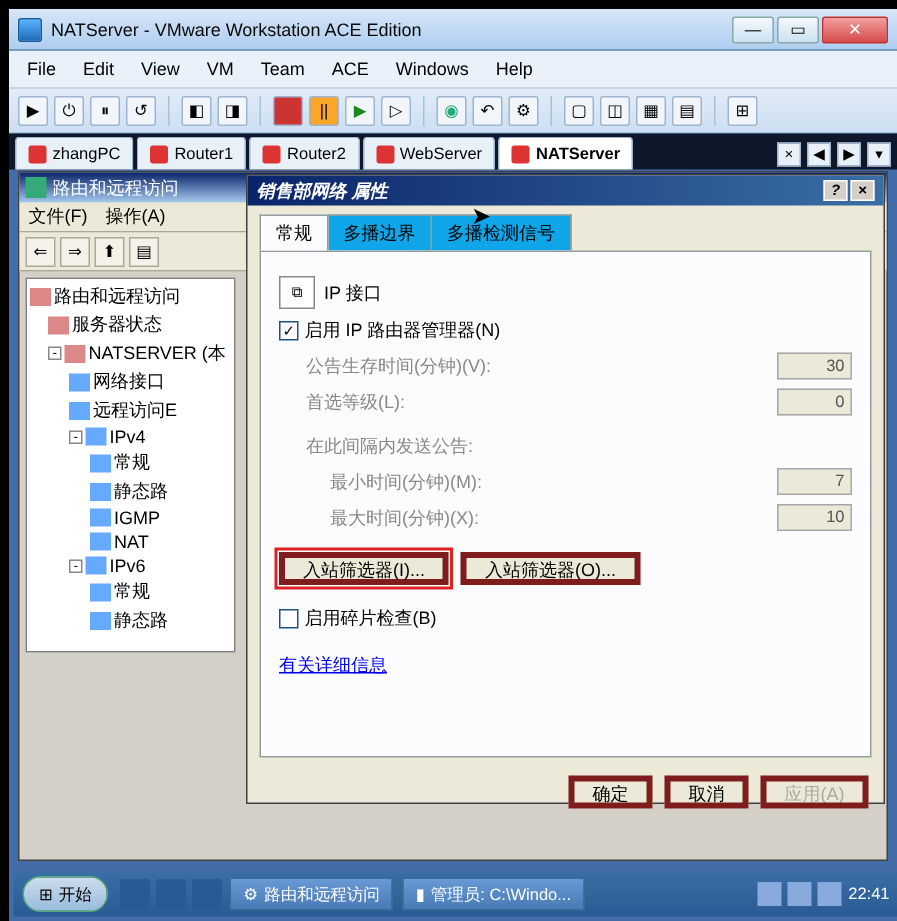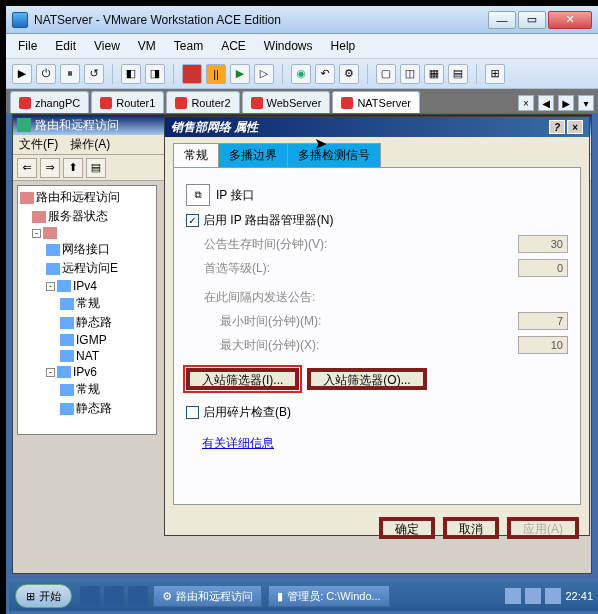--- a/index.html
+++ b/index.html
@@ -22,24 +22,24 @@
   
   .toolbar { height:30px; background:linear-gradient(#e2ecf7,#cddff2); border-bottom:1px solid #a7c1db; display:flex; align-items:center; padding:0 6px; gap:4px;}
   .tb-btn { width:20px; height:20px; border:1px solid #9db5d0; background:#f2f6fb; border-radius:2px; display:flex;align-items:center;justify-content:center; font-size:11px;}
   .tb-sep { width:1px; height:20px; background:#a7c1db; margin:0 4px;}
   .tb-stop {background:#c33;}
   .tb-pause{background:#faa629;}
   .tb-play{color:#1a8a1a;}
   .tb-snap{color:#2a7;}
 
   
-  .tabs { height:24px; background:#737373; display:flex; align-items:flex-end; padding:0 4px; gap:2px; }
+  .tabs { height:24px; background:#0f172a; display:flex; align-items:flex-end; padding:0 4px; gap:2px; }
   .tab { height:22px; background:#e8f0f8; border:1px solid #9db5d0; border-bottom:none; border-radius:3px 3px 0 0; display:flex; align-items:center; padding:0 8px; font-size:11px; gap:4px;}
   .tab .tico { width:12px;height:12px; background:#d33; border-radius:2px;}
-  .tab.active { background:#fff; font-weight:normal;}
+  .tab.active { background:#fff; font-weight:bold;}
   .tabs .spacer{flex:1;}
   .tabs .tctrl{width:16px;height:16px;border:1px solid #9db5d0;background:#e8f0f8;font-size:10px;display:flex;align-items:center;justify-content:center;margin-bottom:2px;margin-left:2px;}
 
   
   .inner { position:absolute; left:6px; top:108px; width:580px; height:460px; background:#d4d0c8; border:1px solid #404040;}
   .inner-title { height:20px; background:linear-gradient(#0a246a,#a6caf0); color:#fff; font-size:12px; display:flex; align-items:center; padding:0 4px;}
   .inner-title .mmcico{width:14px;height:14px;background:#3a7; margin-right:4px;}
   .inner-menu { height:20px; background:#ece9d8; font-size:12px; display:flex; align-items:center; padding:0 6px; gap:12px; border-bottom:1px solid #aca899;}
   .inner-tool { height:26px; background:#ece9d8; border-bottom:1px solid #aca899; display:flex;align-items:center;padding:0 4px;gap:3px;}
   .itb{width:20px;height:20px;border:1px solid #aca899;background:#f4f2e8;font-size:11px;display:flex;align-items:center;justify-content:center;}
@@ -184,20 +184,21 @@
             <span class="tico srv"></span>
             <span>路由和远程访问</span>
           </div>
           <div class="i1">
             <span class="tico srv"></span>
             <span>服务器状态</span>
           </div>
           <div class="i1">
             <span class="pm">-</span>
             <span class="tico srv"></span>
+            <span>NATSERVER (本</span>
           </div>
           <div class="i2">
             <span class="tico if"></span>
             <span>网络接口</span>
           </div>
           <div class="i2">
             <span class="tico if"></span>
             <span>远程访问E</span>
           </div>
           <div class="i2">
@@ -284,21 +285,21 @@
         <input class="num" disabled="" value="10" style="">
       </div>
       <div class="dlg-row" style="margin-top:14px;gap:8px;">
         <button class="btn hl">入站筛选器(I)...</button>
         <button class="btn">入站筛选器(O)...</button>
       </div>
       <div class="dlg-row" style="margin-top:14px;">
         <span class="cb"></span>
         <span>启用碎片检查(B)</span>
       </div>
-      <div class="dlg-row" style="margin-top:14px;margin-left:16px;">
+      <div class="dlg-row" style="margin-top:14px;">
         <a class="link" href="#">有关详细信息</a>
       </div>
     </div>
     <div class="dlg-foot">
       <button class="btn">确定</button>
       <button class="btn">取消</button>
       <button class="btn" disabled="">应用(A)</button>
     </div>
   </div>
 

